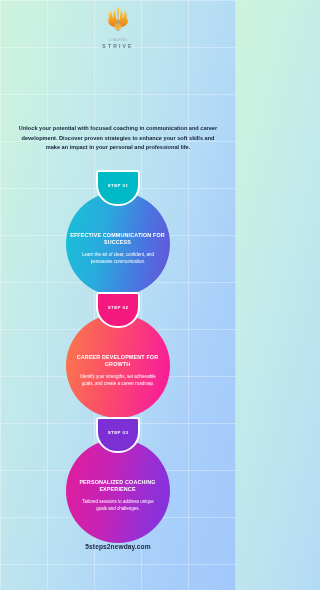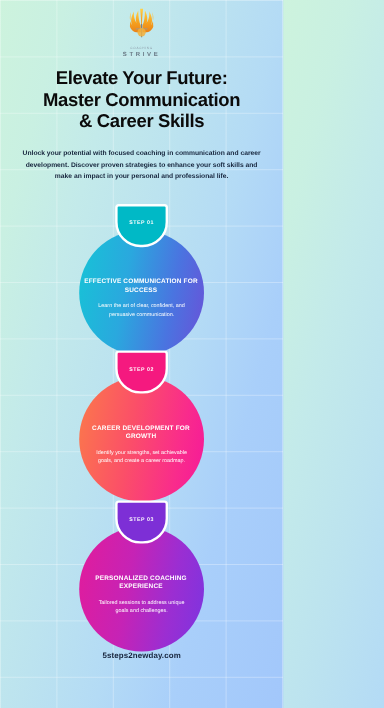--- a/index.html
+++ b/index.html
@@ -128,23 +128,20 @@
         <path d="M22.2 2 C23 9 23.6 16 23.6 24 L24.4 24 C24.4 16 25 9 25.8 2 Z" fill="url(#flame)"></path>
         <path d="M24 20 L24 36" stroke="#6e7e8c" stroke-width="1.3"></path>
         <path d="M17 26 L31 26" stroke="#8f9ea9" stroke-width="1"></path>
         <path d="M24 30 m-5 0 a5 5 0 1 0 10 0 a5 5 0 1 0 -10 0" fill="#f3b03a" opacity=".85"></path>
       </svg>
     </span>
     <span class="logo-sub">COACHING</span>
     <span class="logo-word">STRIVE</span>
   </div>
 
-  <h1 class="headline" style="white-space:pre-line;">Elevate Your Future:
-Master Communication
-&amp; Career Skills</h1>
 
   <p class="intro">Unlock your potential with focused coaching in communication and career development. Discover proven strategies to enhance your soft skills and make an impact in your personal and professional life.</p>
 
   <div class="step step-1">
     <div class="badge badge-teal">
       <span class="badge-label">STEP 01</span>
     </div>
     <div class="circle circle-1">
       <div class="circle-title">EFFECTIVE COMMUNICATION FOR SUCCESS</div>
       <div class="circle-desc">Learn the art of clear, confident, and persuasive communication.</div>

